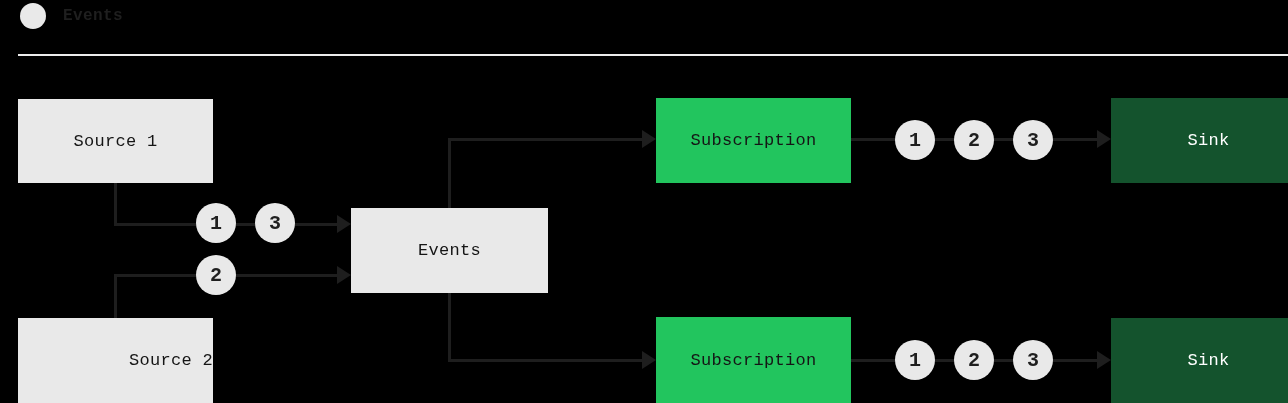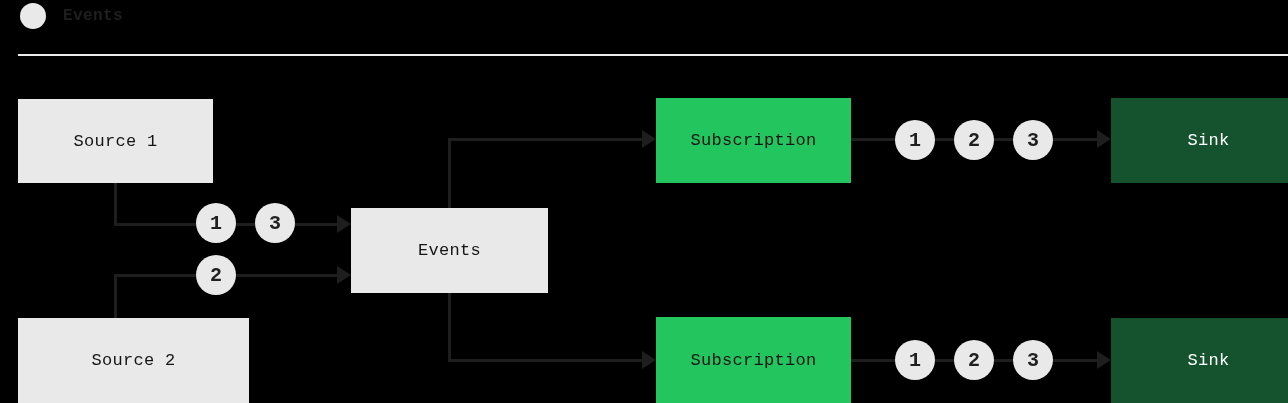--- a/index.html
+++ b/index.html
@@ -20,21 +20,21 @@
   .rule { position: absolute; left: 0; top: 54px; width: 1286px; height: 2px; background: #ececec; }
   
   .node {
     position: absolute; display: flex; align-items: center; justify-content: center;
     font-size: 17px; letter-spacing: .3px; color: #151515;
   }
   .node-gray { background: #e9e9e9; }
   .node-lightblue { background: #22c55e; }
   .node-blue { background: #14532d; color: #ffffff; }
   .n-source1      { left: 0;     top: 99;  width: 195px; height: 84px; text-align: center; }
-  .n-source2      { left: 0;     top: 318px; width: 231px; height: 85px; }
+  .n-source2      { left: 0;     top: 318px; width: 195px; height: 85px; justify-content: flex-end; }
   .n-channel      { left: 333px; top: 208px; width: 197px; height: 85px; }
   .n-sub-top      { left: 638px; top: 98px;  width: 195px; height: 85px; }
   .n-sub-bottom   { left: 638px; top: 317px; width: 195px; height: 86px; }
   .n-sink-top     { left: 1093px; top: 98px;  width: 195px; height: 85px; }
   .n-sink-bottom  { left: 1093px; top: 318px; width: 195px; height: 85px; }
   .n-source1 { top: 99px; }
   
   .edge { position: absolute; background: #1e1e1e; }
   .arrow {
     position: absolute; width: 0; height: 0;

